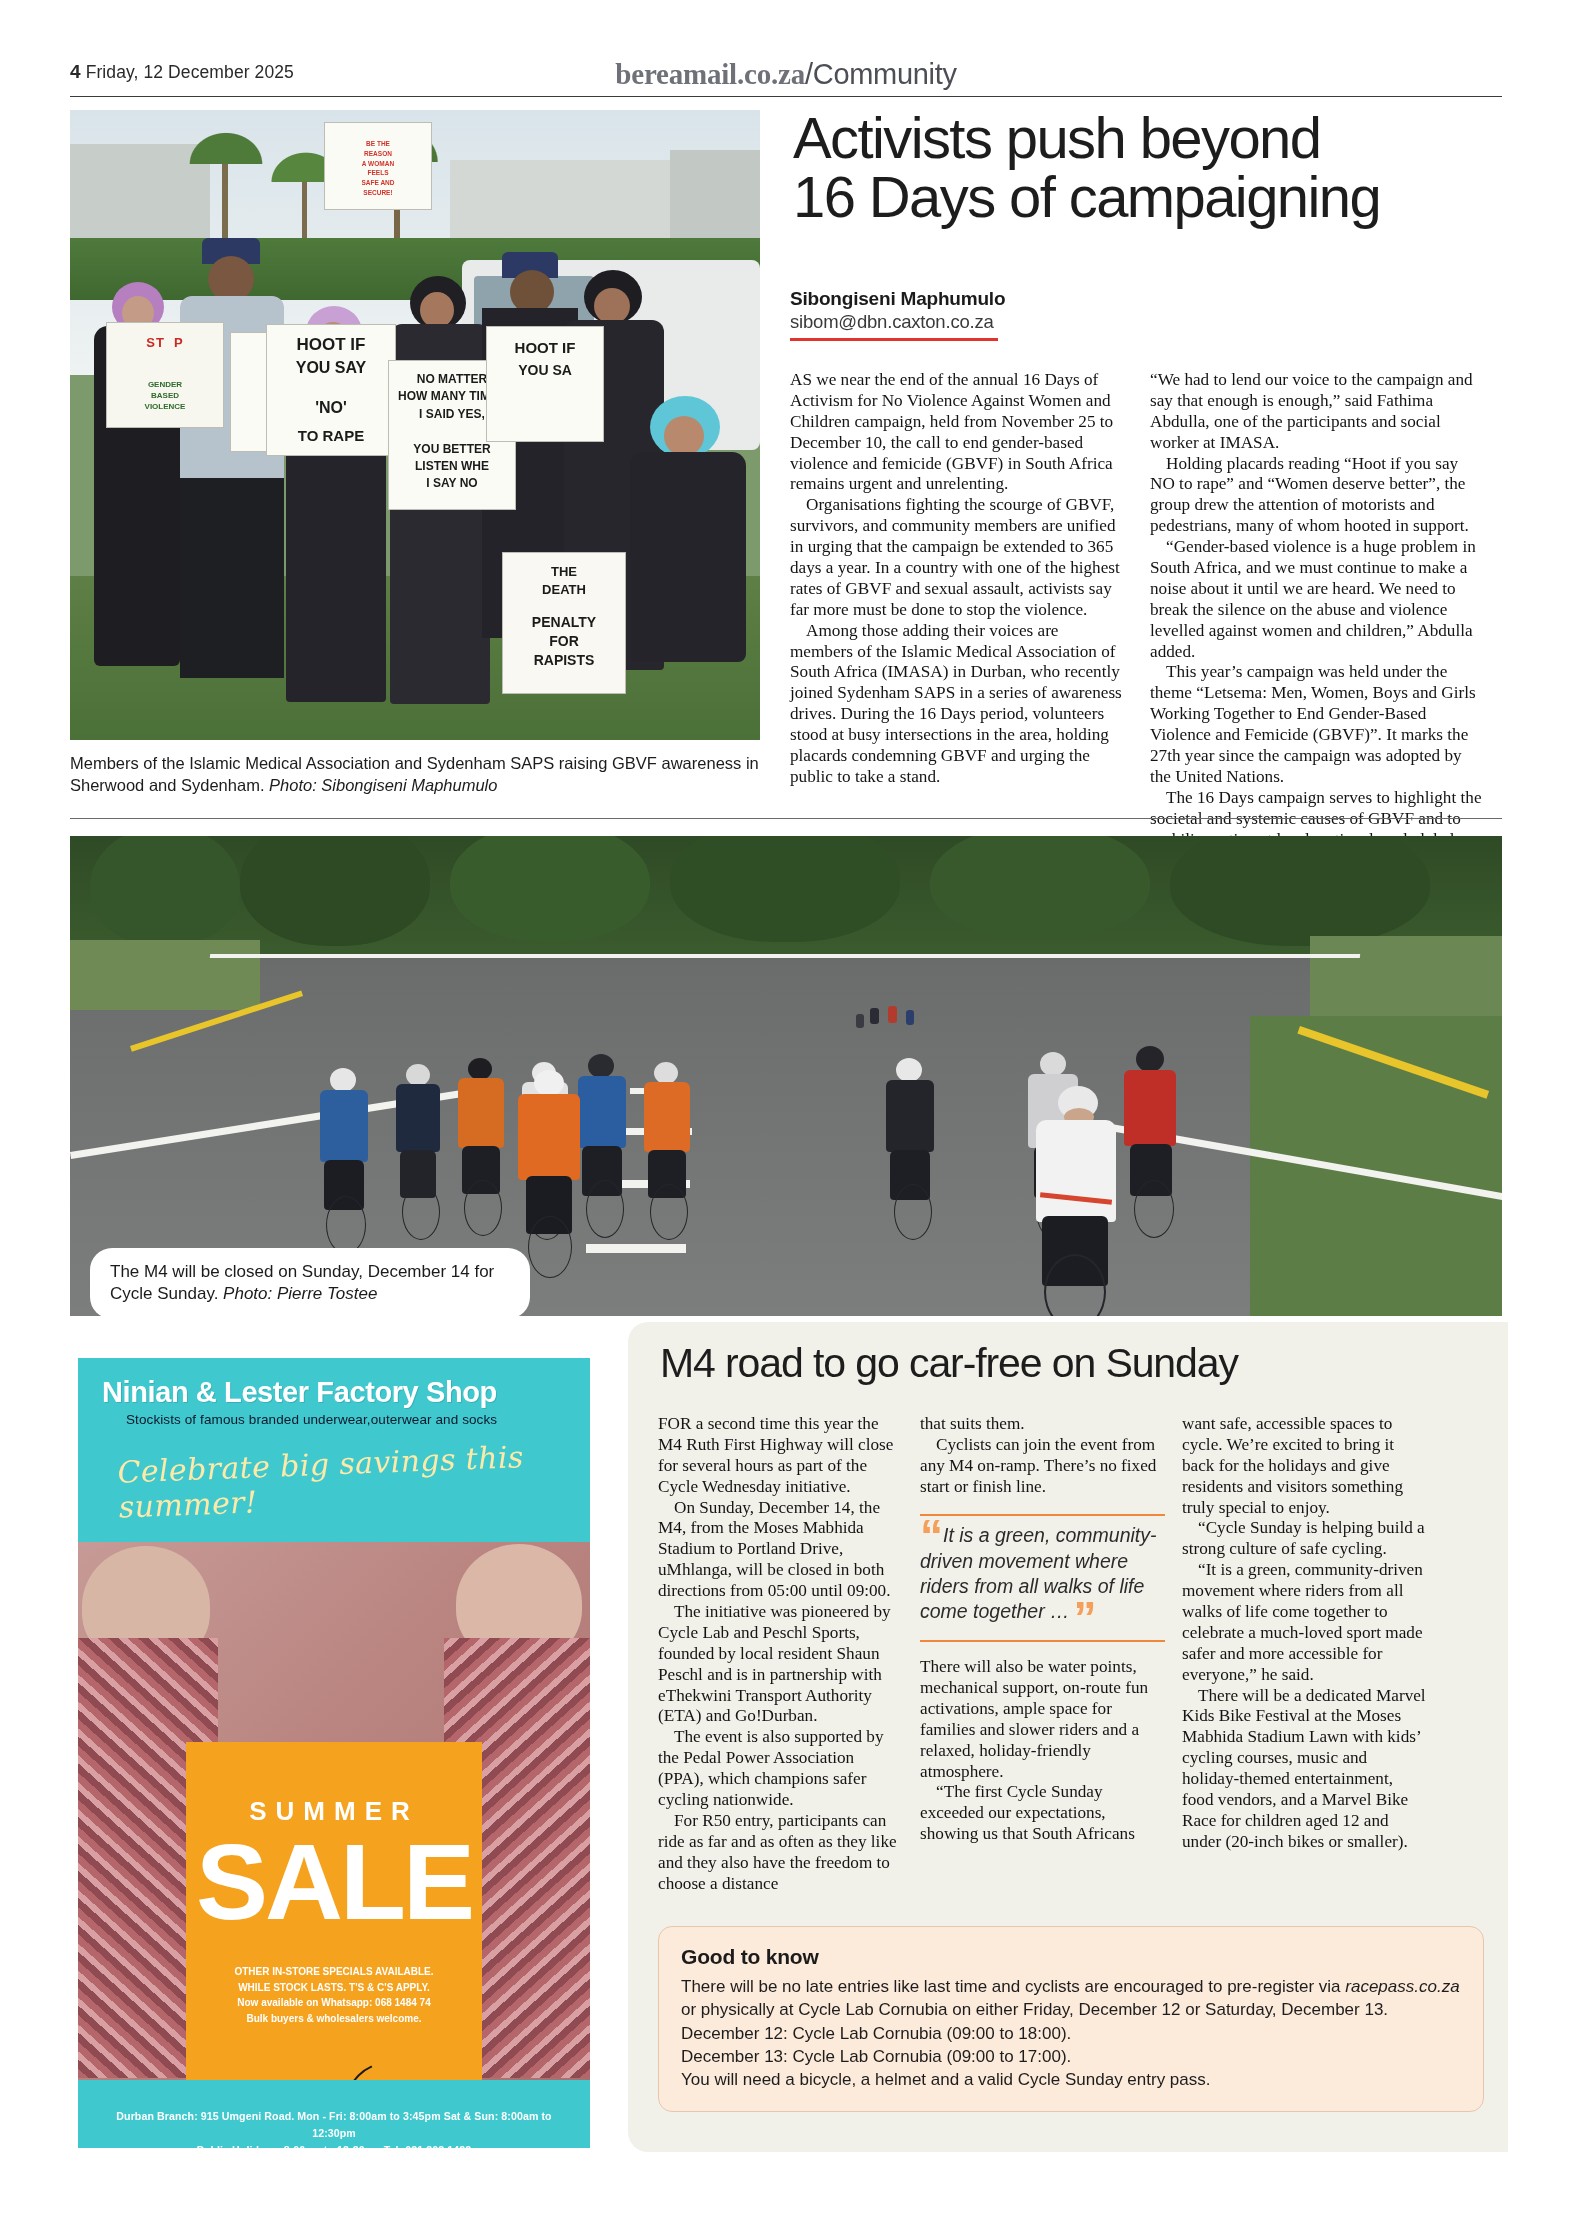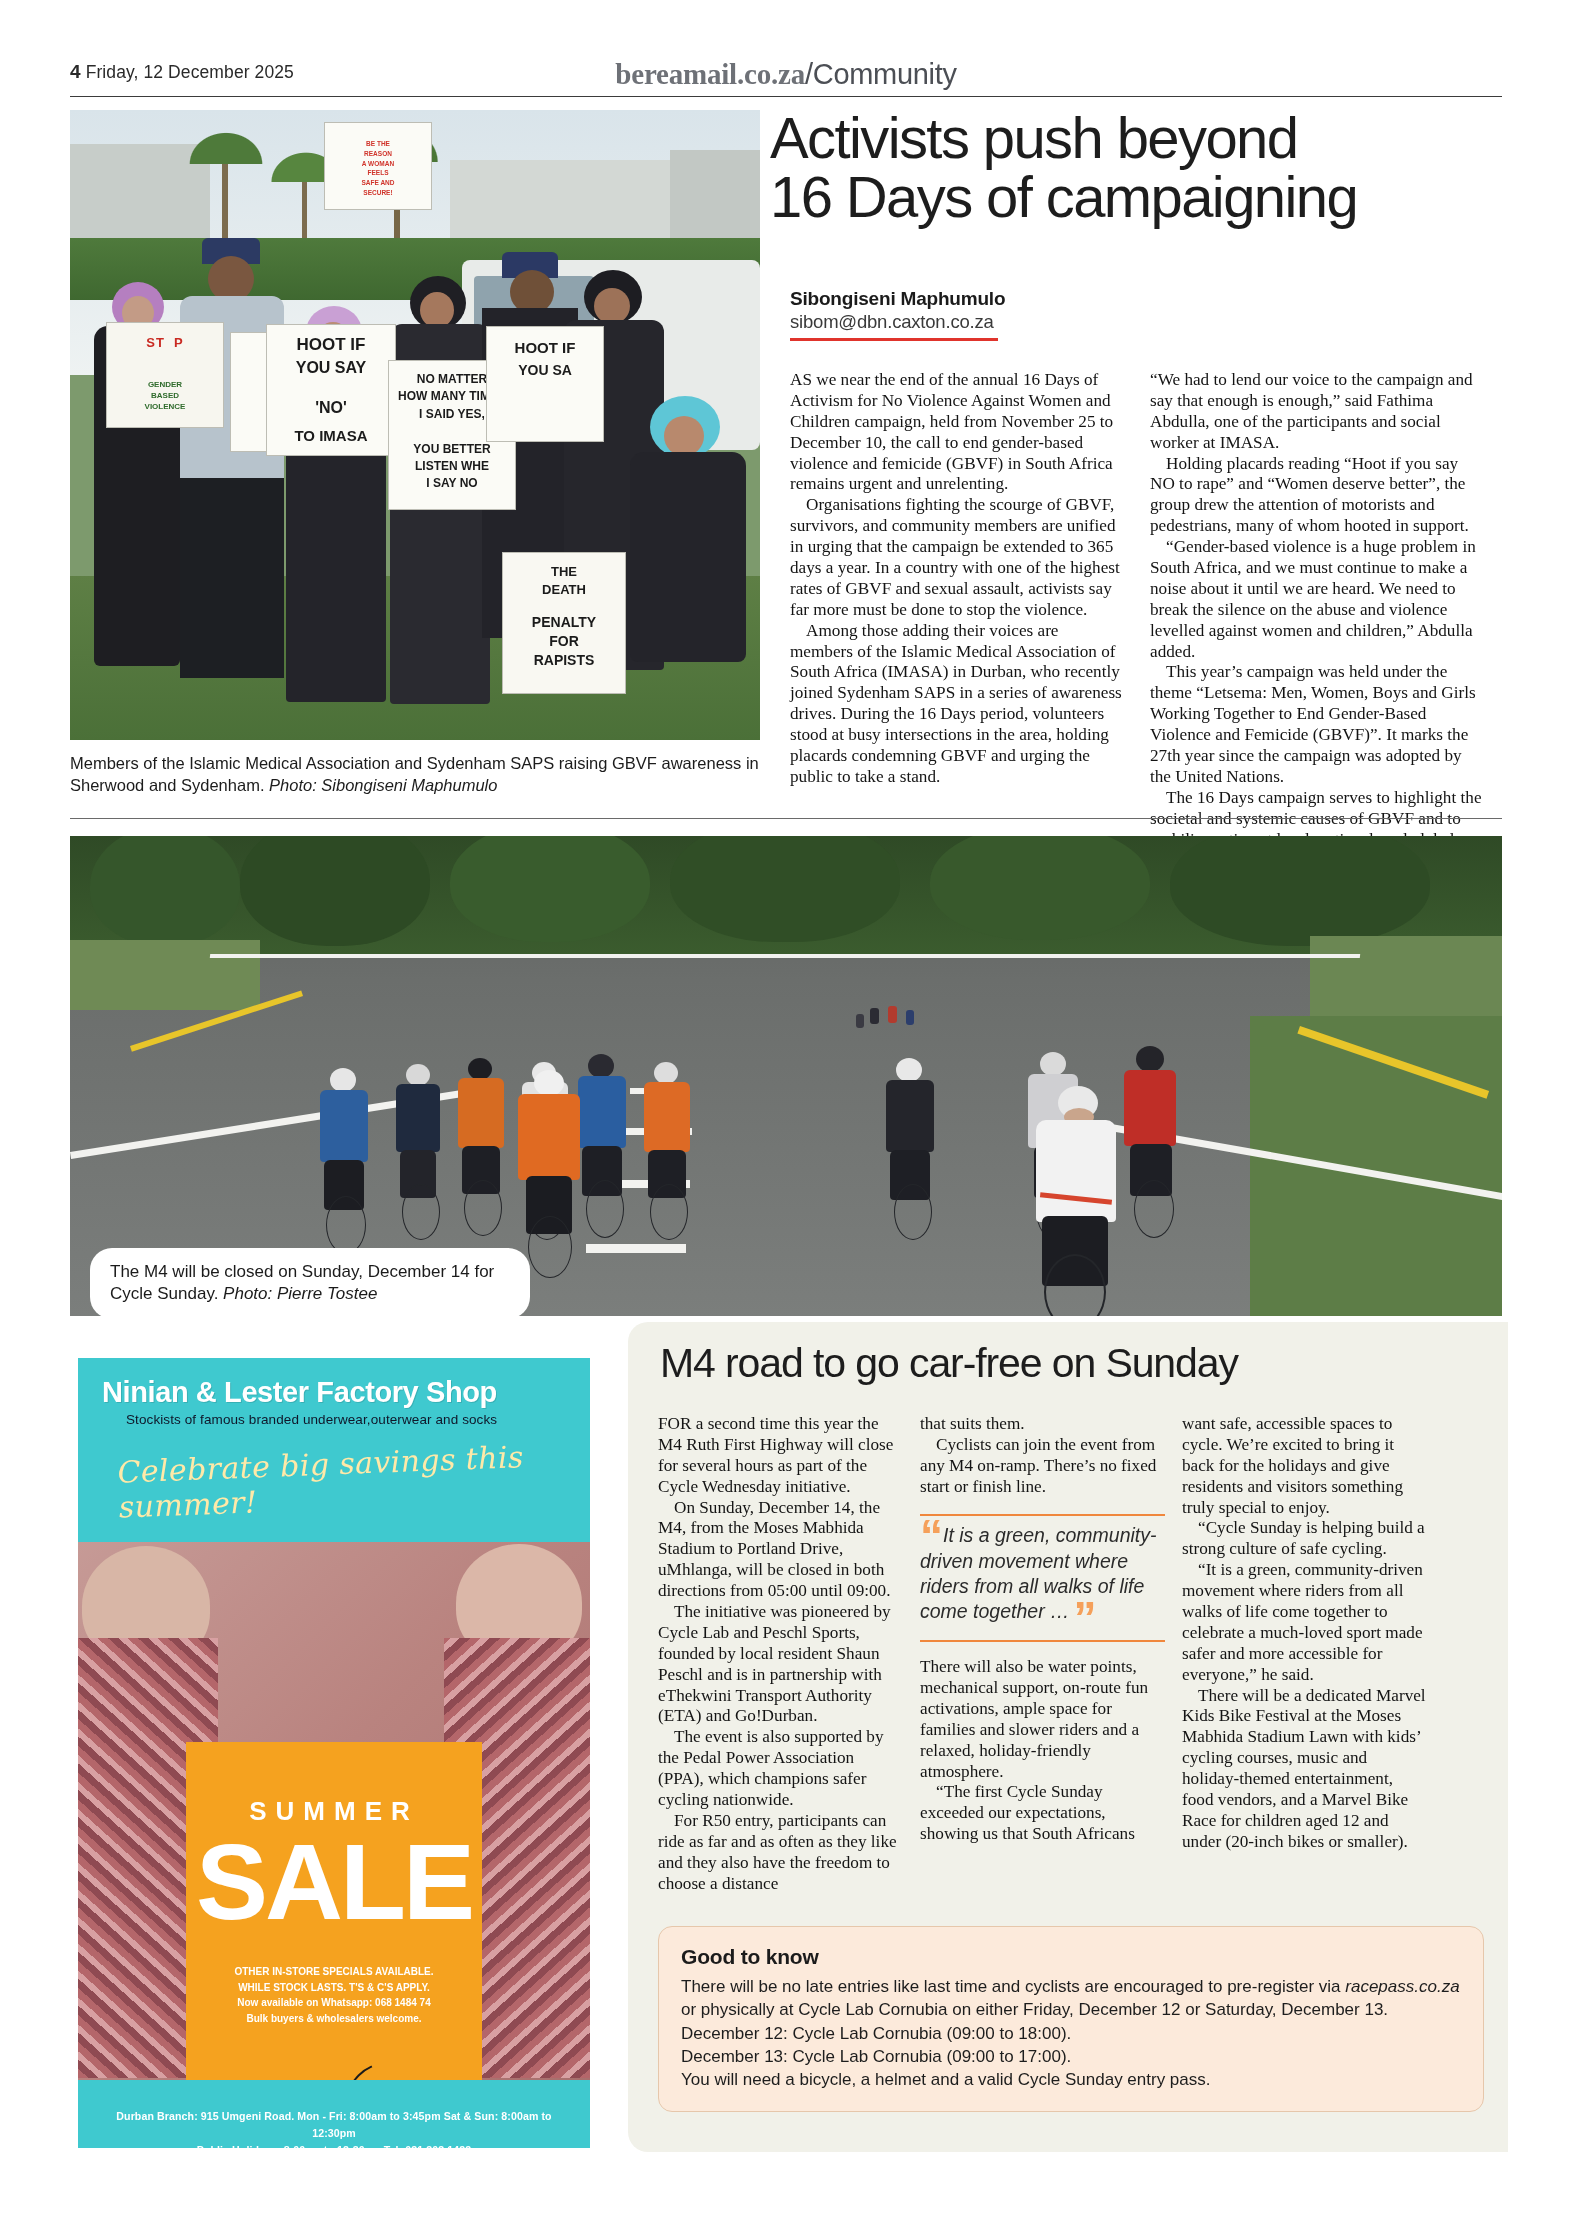--- a/index.html
+++ b/index.html
@@ -43,21 +43,21 @@
     position: absolute; left: 70px; top: 110px; width: 690px; height: 630px;
     overflow: hidden; background: #7d9a6d;
   }
   .cap1 {
     position: absolute; left: 70px; top: 752px; width: 700px;
     font-size: 16.5px; line-height: 1.35; color: #1c1c1c;
   }
   .cap1 i { font-style: italic; }
 
   .headline {
-    position: absolute; left: 770px; top: 108px; width: 712px;
+    position: absolute; left: 793px; top: 108px; width: 712px;
     font-size: 58px; line-height: 1.02; font-weight: 300;
     letter-spacing: -1.6px; color: #1d1d1d;
   }
   .byline {
     position: absolute; left: 790px; top: 288px; width: 330px;
   }
   .byline .name { font-size: 19px; font-weight: bold; color: #1b1b1b; letter-spacing: -.2px;}
   .byline .mail { font-size: 18.5px; color: #3a3a3a; margin-top: 1px; letter-spacing: -.2px;}
   .byline .rule { margin-top: 5px; width: 208px; border-top: 3px solid #e0342c; }
 
@@ -300,21 +300,21 @@
     </div>
     <div class="placard" style="left:160px;top:222px;width:116px;height:120px;">
       <span style="font-size:17px;padding-top:8px;">MEN</span>
       <span style="font-size:15px;padding-top:6px;">'NO'</span>
       <span style="font-size:13px;padding-top:8px;">R</span>
     </div>
     <div class="placard" style="left:196px;top:214px;width:130px;height:132px;">
       <span style="font-size:17px;padding-top:10px;">HOOT IF</span>
       <span style="font-size:16px;padding-top:4px;">YOU SAY</span>
       <span style="font-size:16px;padding-top:22px;">'NO'</span>
-      <span style="font-size:15px;padding-top:10px;">TO IMASA</span>
+      <span style="font-size:15px;padding-top:10px;">TO RAPE</span>
     </div>
     <div class="placard" style="left:318px;top:250px;width:128px;height:150px;">
       <span style="font-size:12px;padding-top:10px;line-height:1.45;">NO MATTER<br>HOW MANY TIMES<br>I SAID YES,<br><br>YOU BETTER<br>LISTEN WHE<br>I SAY NO</span>
     </div>
     <div class="placard" style="left:416px;top:216px;width:118px;height:116px;">
       <span style="font-size:15px;padding-top:12px;">HOOT IF</span>
       <span style="font-size:14px;padding-top:6px;">YOU SA</span>
     </div>
     <div class="placard" style="left:432px;top:442px;width:124px;height:142px;background:#f9f8f2;">
       <span style="font-size:13px;padding-top:10px;line-height:1.4;">THE<br>DEATH</span>

